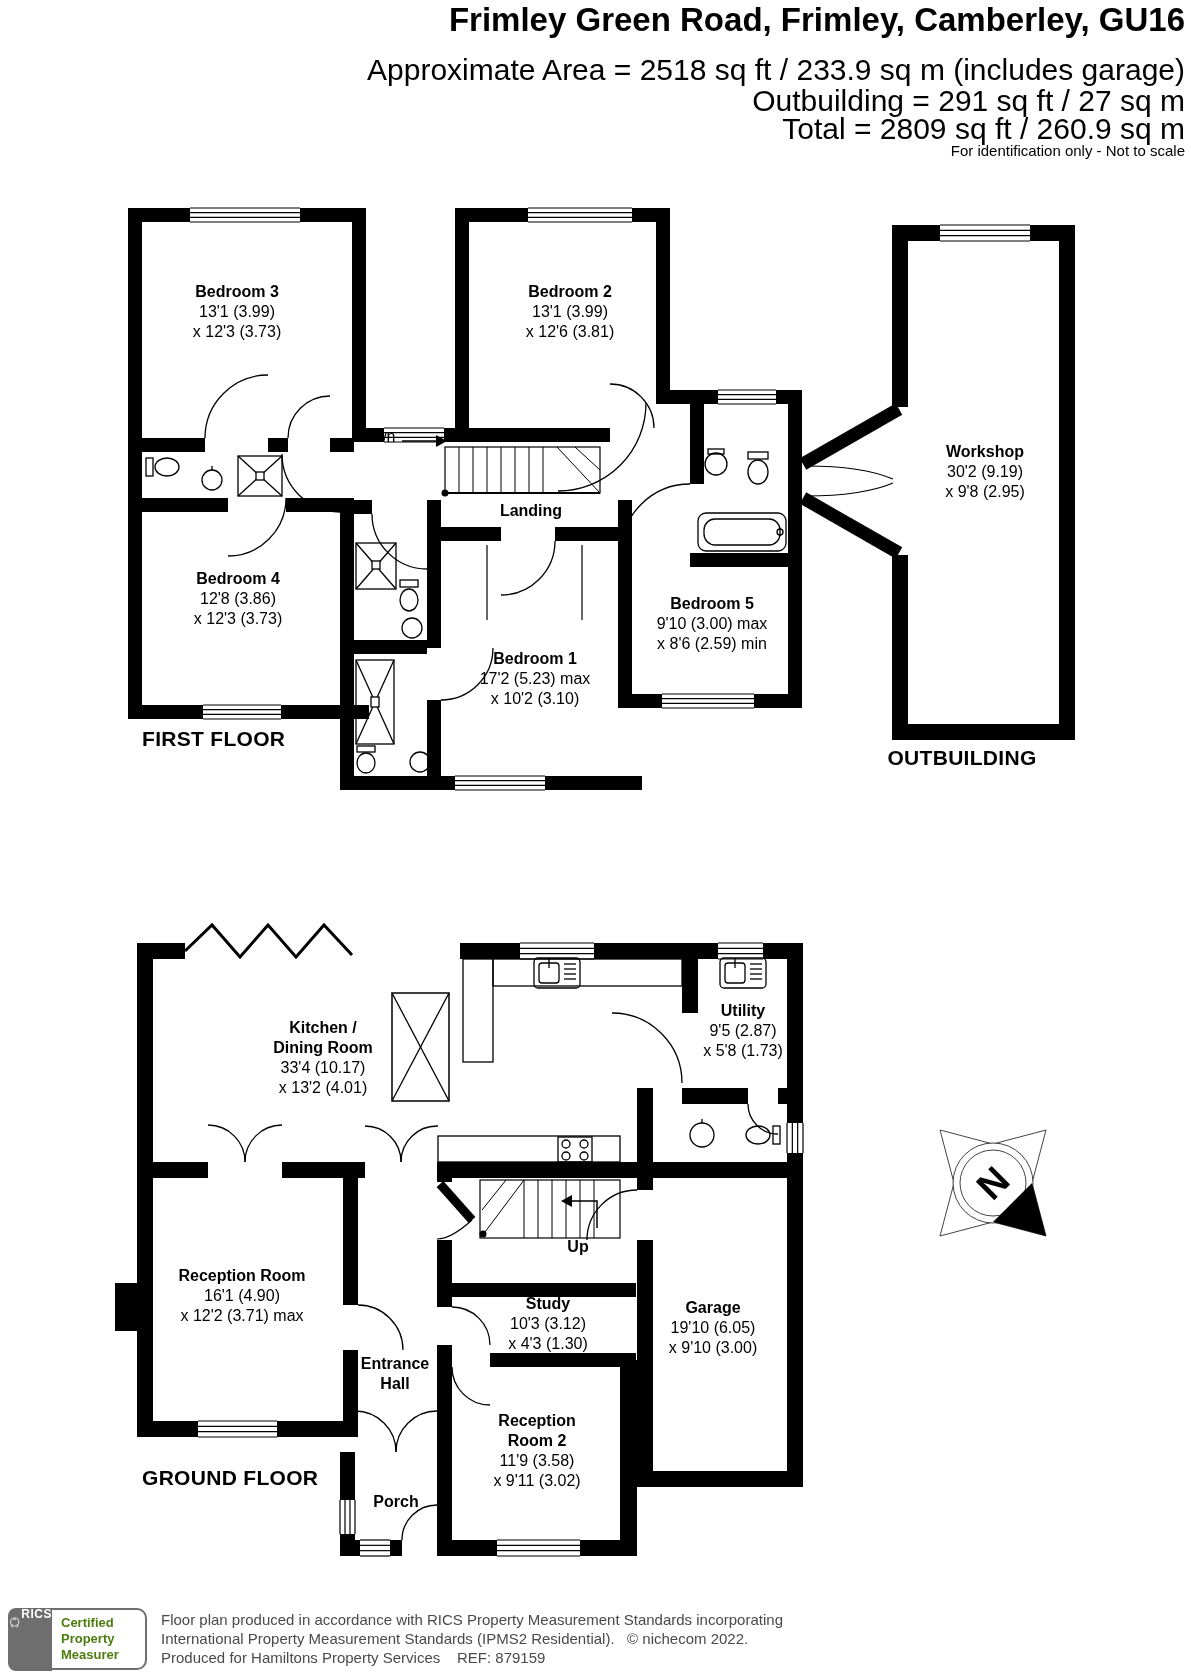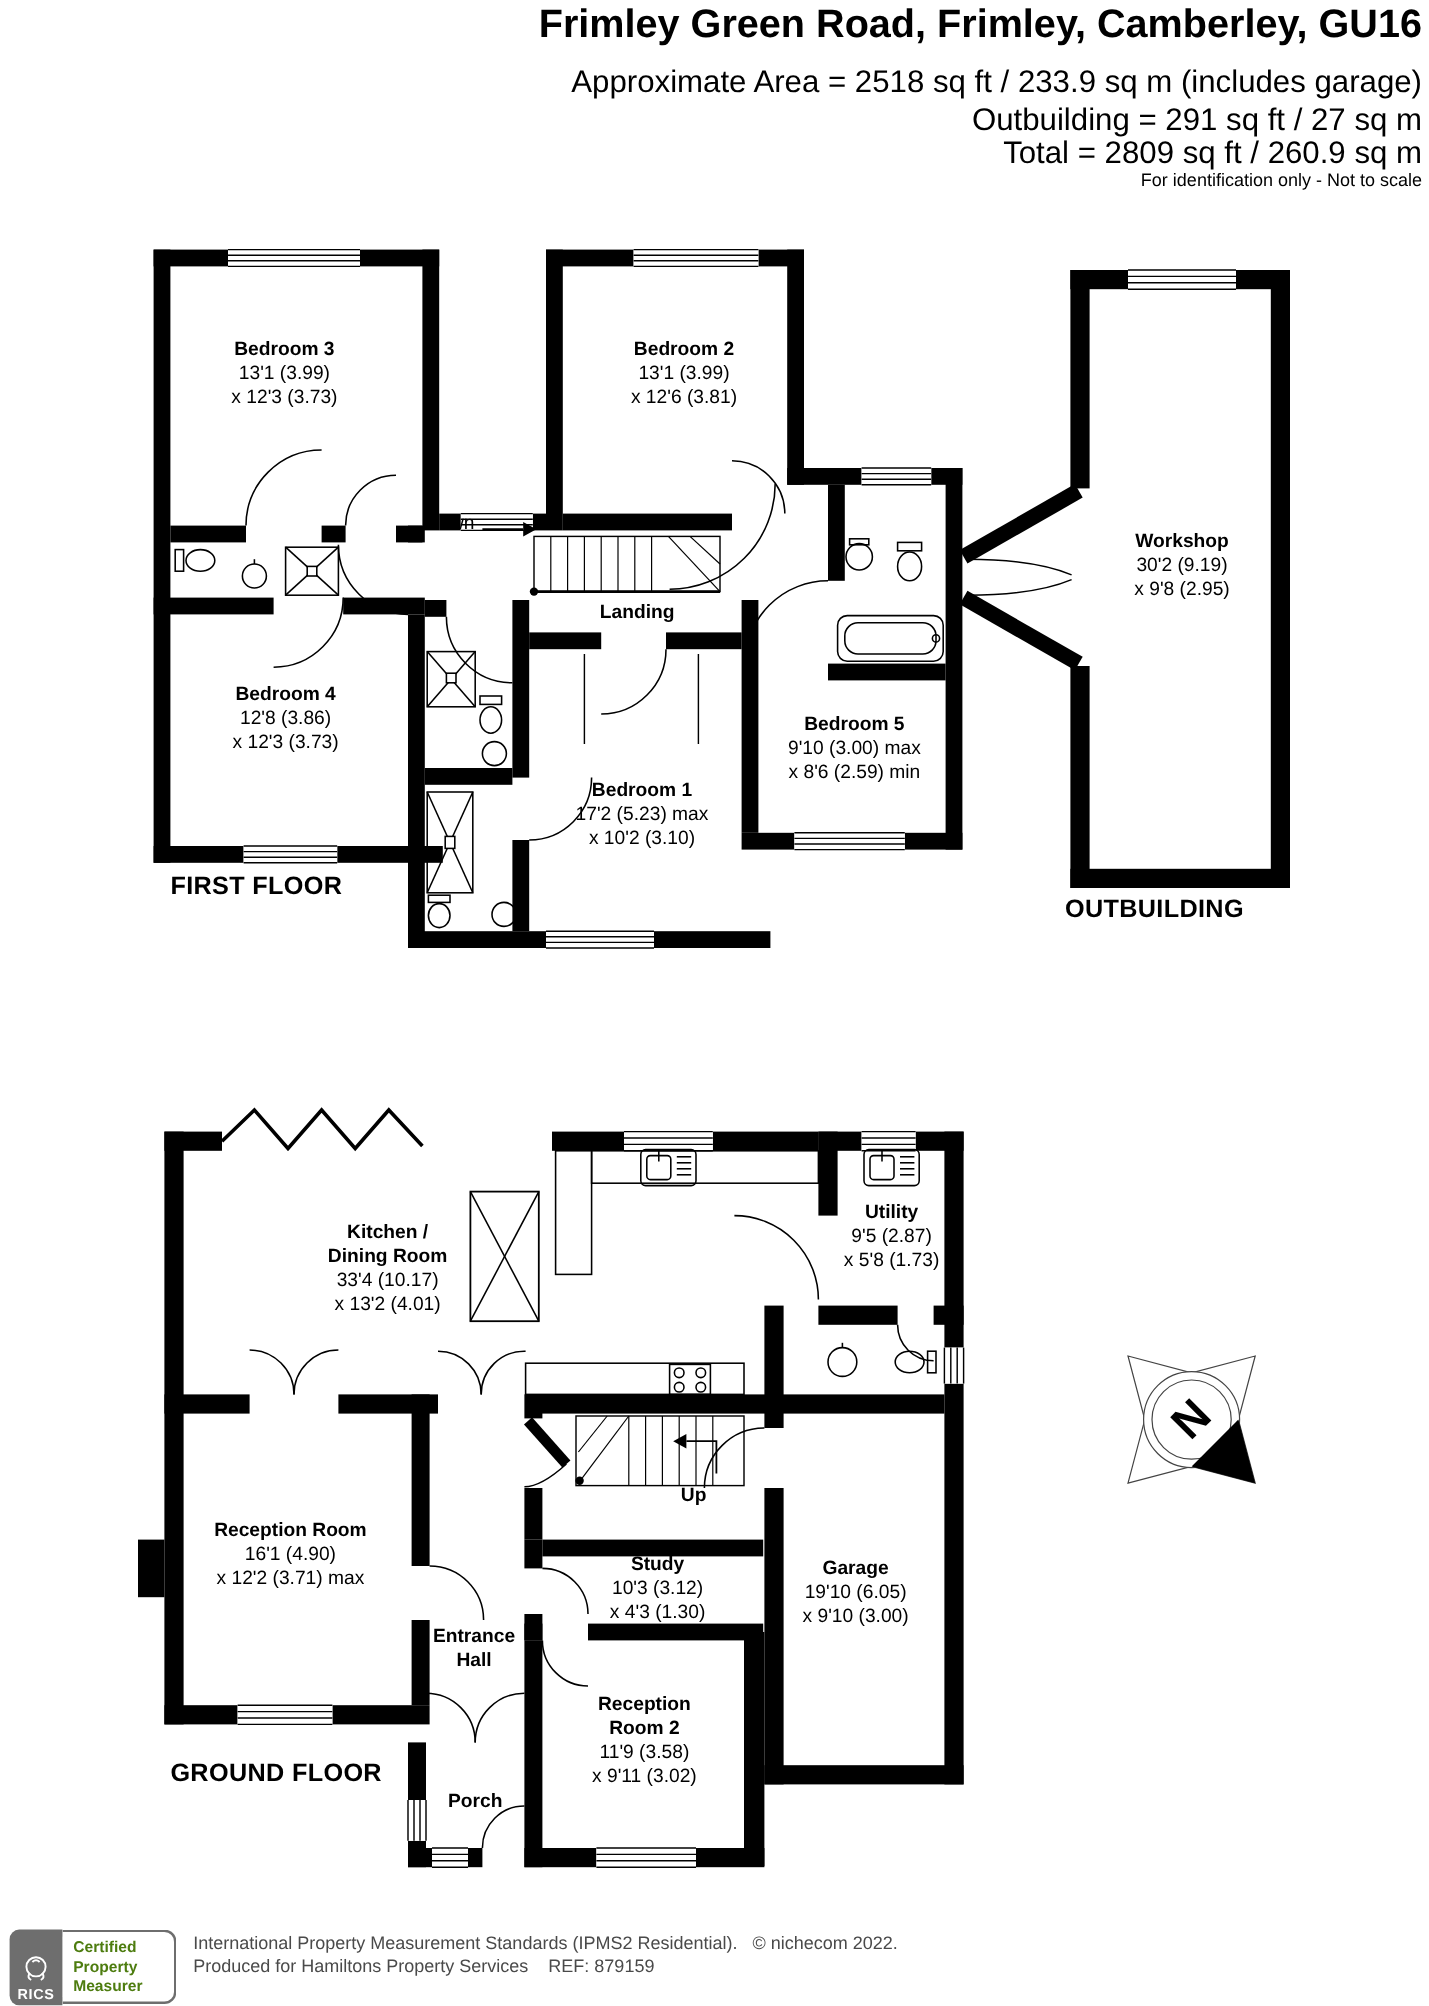--- a/index.html
+++ b/index.html
@@ -7,27 +7,27 @@
        font-family:"Liberation Sans",sans-serif;color:#000;overflow:hidden}
   svg.plan{position:absolute;left:0;top:0}
   .wall{fill:#000}
   .win{fill:#fff}
   .ln{stroke:#000;fill:none}
   .lbl{position:absolute;text-align:center;font-size:16px;line-height:20px;color:#000;white-space:nowrap}
   .lbl .rn{font-weight:bold}
   .fl{position:absolute;font-size:21px;font-weight:bold;letter-spacing:.3px;white-space:nowrap}
   .hdr{position:absolute;left:0;width:1185px;text-align:right;white-space:nowrap}
   .hdr.title{top:1px;font-size:33px;font-weight:bold}
-  .hdr.sub{font-size:26px}
+  .hdr.sub{font-size:30px}
   .hdr.small{font-size:15px}
   .compass-n{position:absolute;left:973px;top:1163px;width:40px;height:40px;line-height:40px;
              text-align:center;font-size:38px;font-weight:bold;transform:rotate(-45deg)}
   .footer{position:absolute;left:8px;top:1608px;display:flex;align-items:flex-start}
   .rics-box{width:44px;height:60px;background:#6e6e6e;border-radius:8px 0 0 8px;
-            display:flex;flex-direction:column;align-items:center;justify-content:flex-end;padding-bottom:3px}
+            display:flex;flex-direction:row;align-items:flex-start;justify-content:flex-end;padding-bottom:3px}
   .rics-box .rics-word{color:#fff;font-weight:bold;font-size:12px;letter-spacing:.5px;line-height:12px}
   .badge{width:84px;height:53px;border:2px solid #6e6e6e;border-left:none;border-radius:0 10px 10px 0;
          padding:5px 0 0 9px;font-size:13px;line-height:16px;font-weight:bold;color:#4d7c0f}
   .ftext{margin-left:14px;font-size:15px;line-height:19px;color:#4a4a4a;padding-top:2px;white-space:nowrap}
 </style>
 </head>
 <body>
 
 <div class="hdr title">Frimley Green Road, Frimley, Camberley, GU16</div>
 <div class="hdr sub" style="top:53px">Approximate Area = 2518 sq ft / 233.9 sq m (includes garage)</div>
@@ -509,20 +509,21 @@
       </g>
     </svg>
     <div class="rics-word">RICS</div>
   </div>
   <div class="badge">
     <div>Certified</div>
     <div>Property</div>
     <div>Measurer</div>
   </div>
   <div class="ftext">
+    <div>Floor plan produced in accordance with RICS Property Measurement Standards incorporating</div>
     <div>
       <span>International Property Measurement Standards (IPMS2 Residential).</span>&nbsp;&nbsp;
       <span>© nichecom 2022.</span>
     </div>
     <div>
       <span>Produced for Hamiltons Property Services</span>&nbsp;&nbsp;&nbsp;
       <span>REF: 879159</span>
     </div>
   </div>
 </div>

